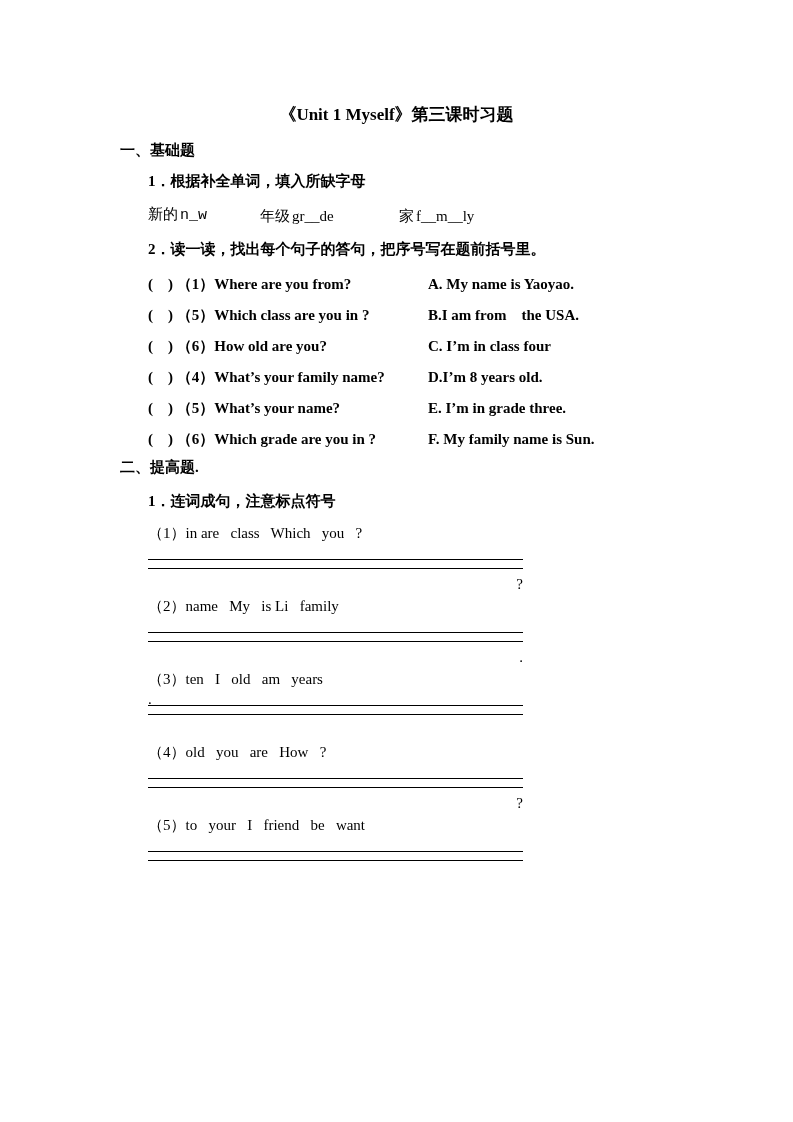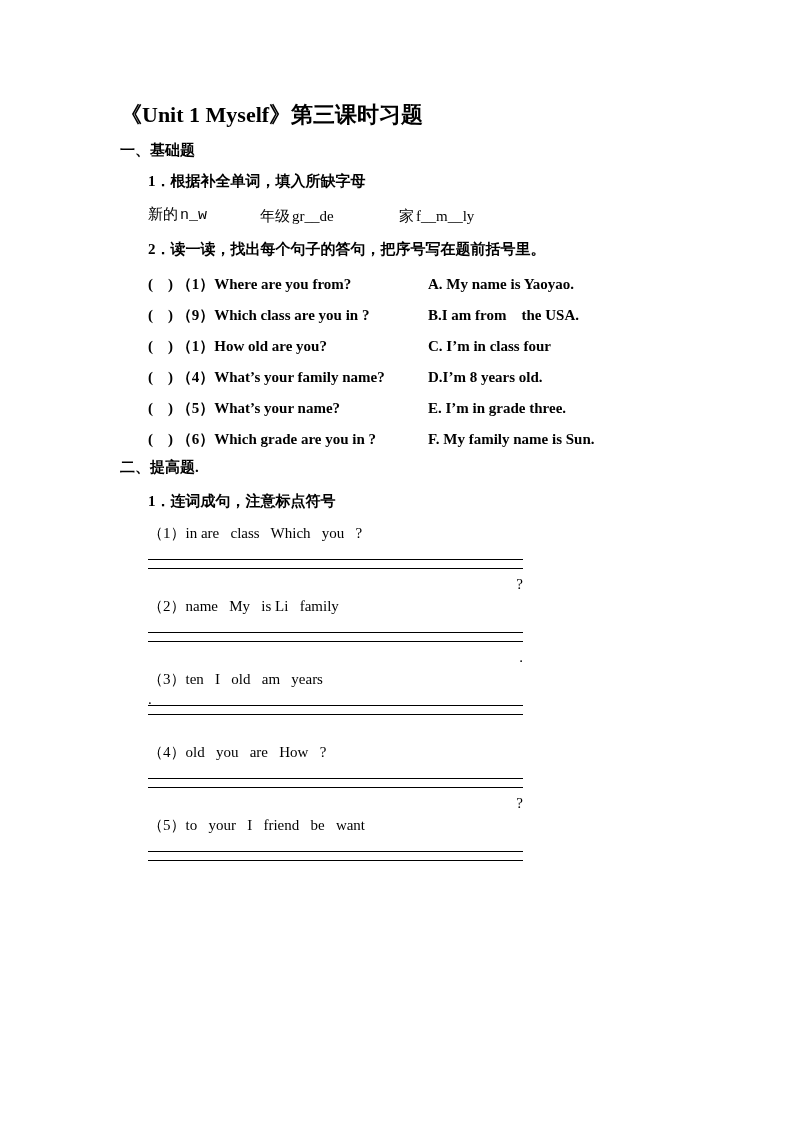--- a/index.html
+++ b/index.html
@@ -9,23 +9,23 @@
     background: #ffffff;
     color: #000000;
     font-family: "Liberation Serif", "DejaVu Serif", serif;
     font-size: 15px;
     padding: 104px 120px 0 120px;
     box-sizing: border-box;
     overflow: hidden;
   }
   .pre { white-space: pre-wrap; }
   .title {
-    font-size: 22px;
+    font-size: 17px;
     font-weight: bold;
-    text-align: left;
+    text-align: center;
     line-height: 22px;
     margin: 0 0 12px 0;
   }
   .sec-heading { font-weight: bold; line-height: 24px; margin: 0 0 7px 0; }
   .task-heading { font-weight: bold; line-height: 24px; margin: 0 0 8px 28px; }
   .task-heading.mt6 { margin-top: 6px; }
   .task2-heading { font-weight: bold; line-height: 24px; margin: 10px 0 6px 28px; }
   .fill-row { display: flex; line-height: 30px; margin-left: 28px; }
   .fill-cell { display: flex; }
   .fill-cell .w { margin-left: 2px; }
@@ -69,25 +69,25 @@
   </div>
 
 
   <div class="task-heading mt6 pre">2．读一读，找出每个句子的答句，把序号写在题前括号里。</div>
 
   <div class="pair">
     <span class="pair-q pre">(    ) （1）Where are you from?</span>
     <span class="pair-a pre">A. My name is Yaoyao.</span>
   </div>
   <div class="pair">
-    <span class="pair-q pre">(    ) （9）Which class are you in ?</span>
+    <span class="pair-q pre">(    ) （5）Which class are you in ?</span>
     <span class="pair-a pre">B.I am from    the USA.</span>
   </div>
   <div class="pair">
-    <span class="pair-q pre">(    ) （1）How old are you?</span>
+    <span class="pair-q pre">(    ) （6）How old are you?</span>
     <span class="pair-a pre">C. I’m in class four</span>
   </div>
   <div class="pair">
     <span class="pair-q pre">(    ) （4）What’s your family name?</span>
     <span class="pair-a pre">D.I’m 8 years old.</span>
   </div>
   <div class="pair">
     <span class="pair-q pre">(    ) （5）What’s your name?</span>
     <span class="pair-a pre">E. I’m in grade three.</span>
   </div>

